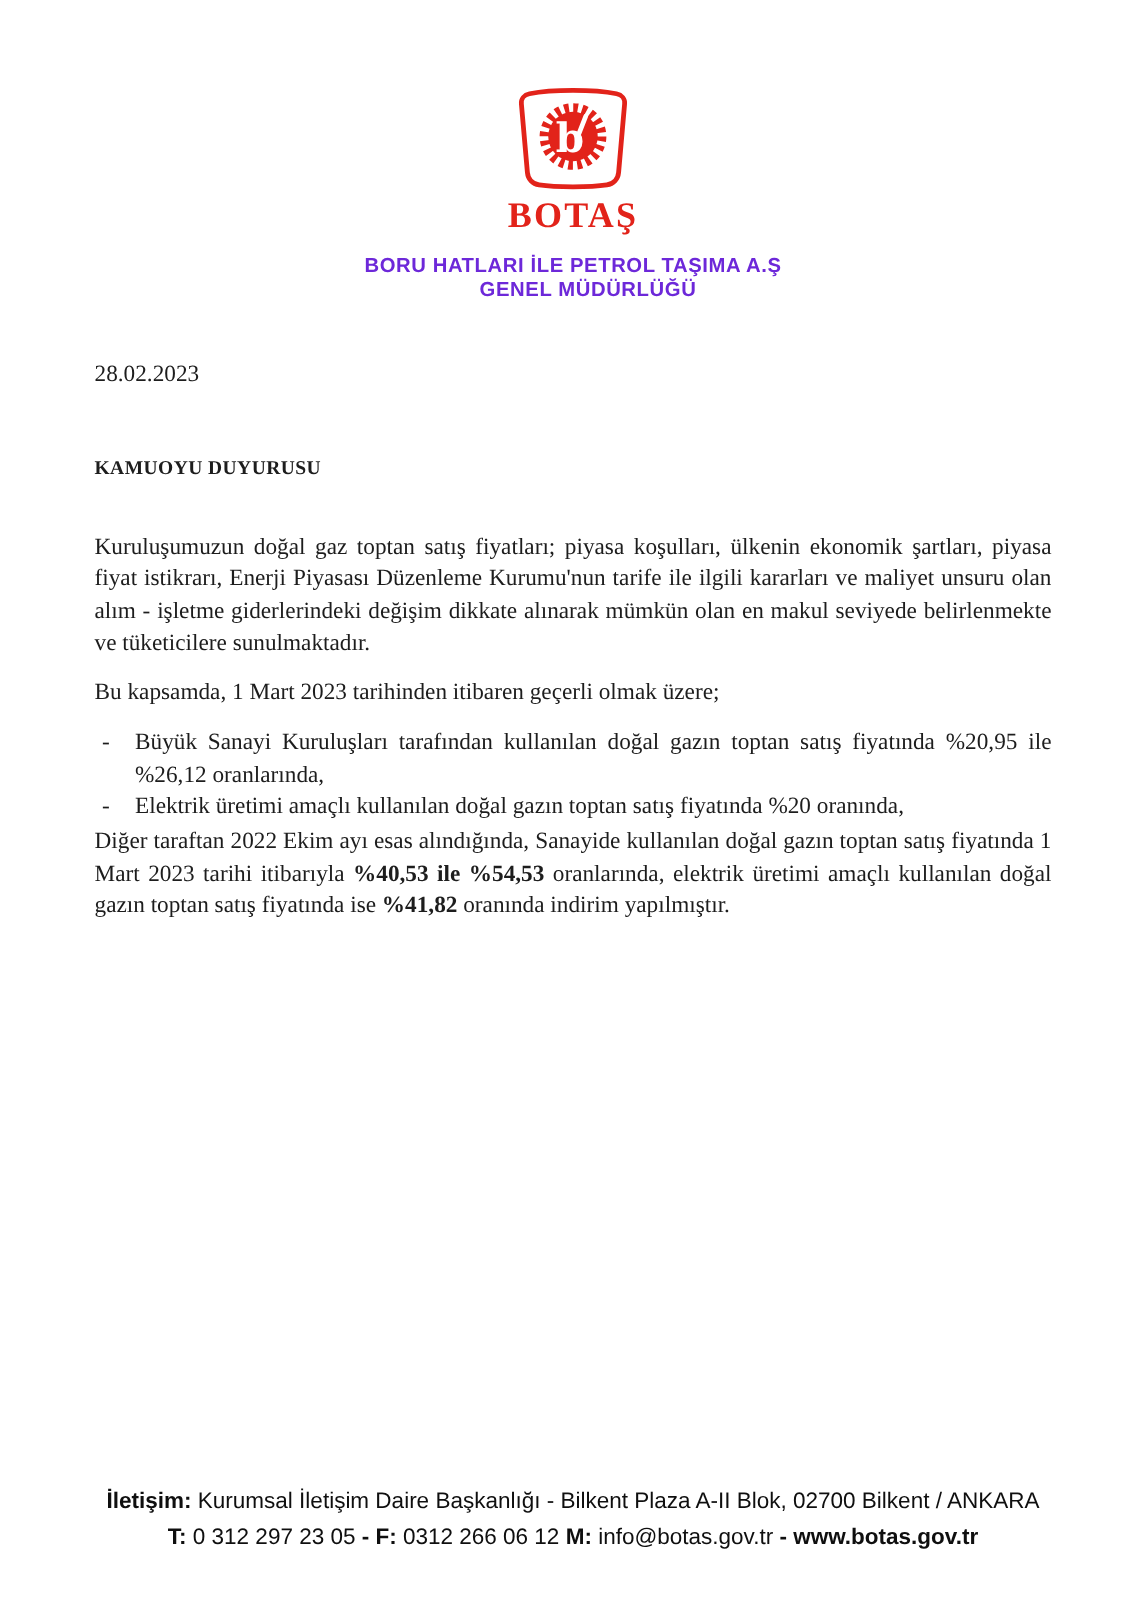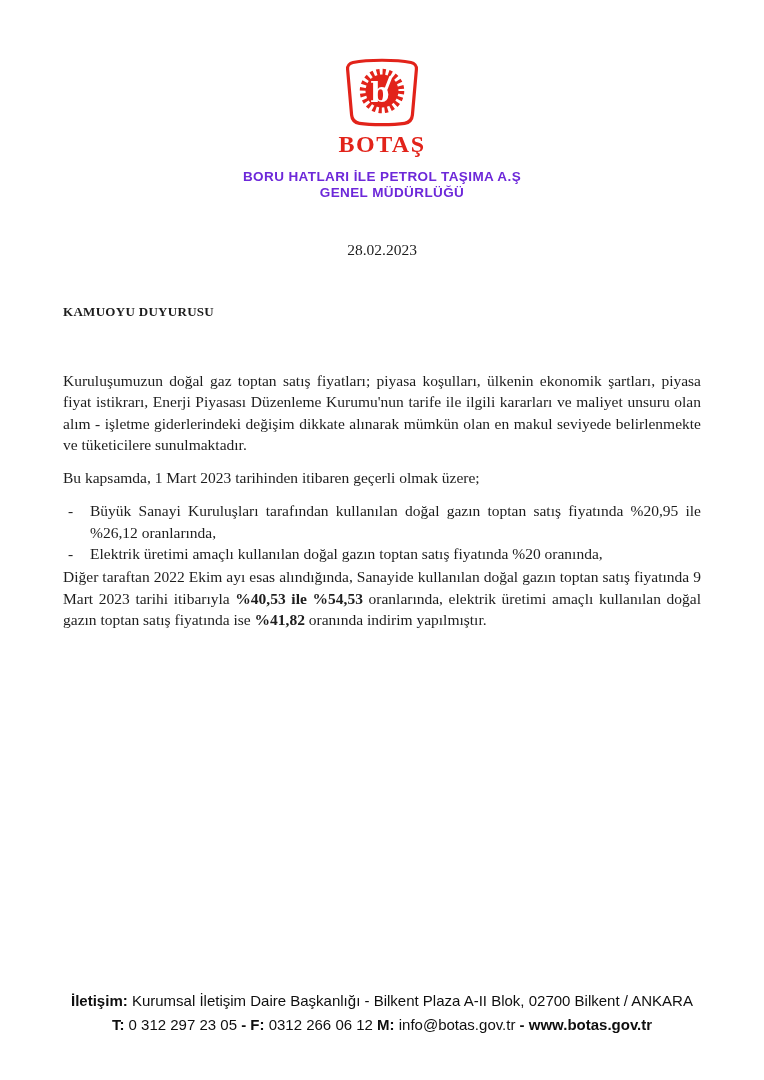--- a/index.html
+++ b/index.html
@@ -24,30 +24,30 @@
   .company-1, .company-2 {
     font-family:"Liberation Sans", sans-serif;
     font-weight:700; font-size:13.5px; line-height:15px;
     color:#6d28d9; letter-spacing:0.4px;
   }
   .company-1 { margin-top:9px; }
   .company-2 { margin-top:1px;margin-left:20px; }
   .content { padding:0 63px; }
   .date-row {
     margin-top:40px;
-    text-align:center;
+    text-align:left;
     font-size:15.5px; line-height:20px;
   }
   .doc-title {
     margin-top:42px;
     font-size:13px; line-height:20px;
     font-weight:700;
     letter-spacing:0.3px;
   }
-  .body-text { margin-top:48px; }
+  .body-text { margin-top:32px; }
   .body-text p {
     text-align:justify;
     font-size:15.5px; line-height:21.3px;
     margin-bottom:12px;
   }
   ul.dash-list { list-style:none; margin:0 0 2px 0; }
   ul.dash-list li {
     position:relative;
     padding-left:27px;
     text-align:justify;
@@ -98,21 +98,21 @@
           <span class="dash">-</span>
           <span>Büyük Sanayi Kuruluşları tarafından kullanılan doğal gazın toptan satış fiyatında %20,95 ile %26,12 oranlarında,</span>
         </li>
         <li>
           <span class="dash">-</span>
           <span>Elektrik üretimi amaçlı kullanılan doğal gazın toptan satış fiyatında %20 oranında,</span>
         </li>
       </ul>
 
 
-      <p><span>Diğer taraftan 2022 Ekim ayı esas alındığında, Sanayide kullanılan doğal gazın toptan satış fiyatında 9 Mart 2023 tarihi itibarıyla </span><span class="bold">%40,53 ile %54,53</span><span> oranlarında, elektrik üretimi amaçlı kullanılan doğal gazın toptan satış fiyatında ise </span><span class="bold">%41,82</span><span> oranında indirim yapılmıştır.</span></p>
+      <p><span>Diğer taraftan 2022 Ekim ayı esas alındığında, Sanayide kullanılan doğal gazın toptan satış fiyatında 1 Mart 2023 tarihi itibarıyla </span><span class="bold">%40,53 ile %54,53</span><span> oranlarında, elektrik üretimi amaçlı kullanılan doğal gazın toptan satış fiyatında ise </span><span class="bold">%41,82</span><span> oranında indirim yapılmıştır.</span></p>
 
 
     </div>
   </div>
 
   <footer class="contact-footer">
     <div><span class="bold">İletişim:</span><span> Kurumsal İletişim Daire Başkanlığı - Bilkent Plaza A-II Blok, 02700 Bilkent / ANKARA</span></div>
     <div><span class="bold">T:</span><span> 0 312 297 23 05 </span><span class="bold">- F:</span><span> 0312 266 06 12 </span><span class="bold">M:</span><span> info@botas.gov.tr </span><span class="bold">- www.botas.gov.tr</span></div>
   </footer>
 

